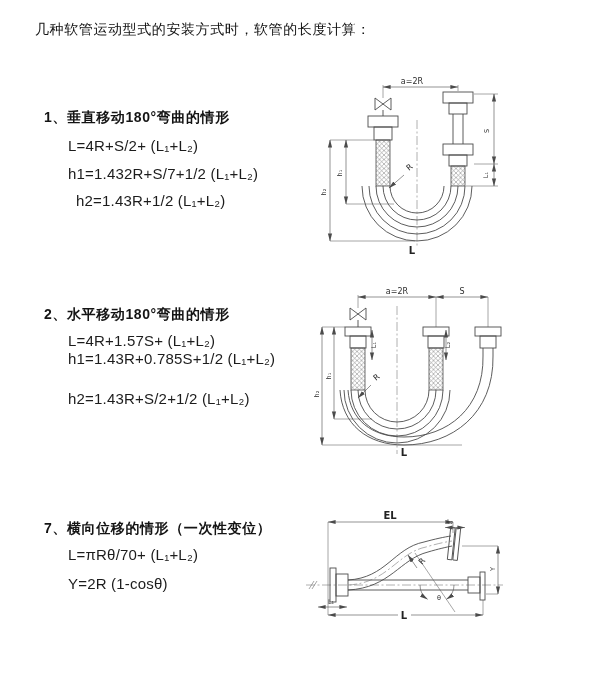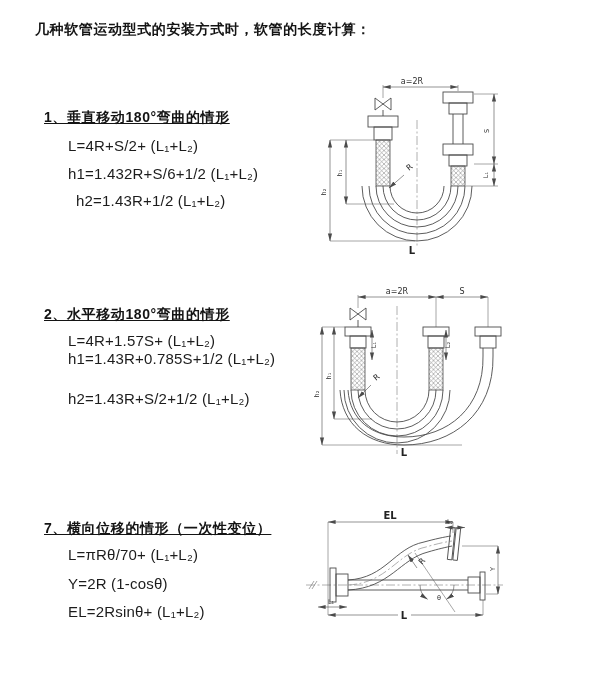--- a/index.html
+++ b/index.html
@@ -1,20 +1,20 @@
 <!DOCTYPE html>
 <html><head>
 <meta charset="utf-8">
 <style>
   html,body{margin:0;padding:0;background:#fff;}
   .page{position:relative;width:600px;height:675px;background:#ffffff;overflow:hidden;
         font-family:"Liberation Sans","DejaVu Sans",sans-serif;color:#1a1a1a;}
-  .title{position:absolute;left:35px;top:21px;font-size:14px;font-weight:700;
+  .title{position:absolute;left:35px;top:21px;font-size:14px;font-weight:400;
          letter-spacing:0.6px;color:#141414;}
-  .sec-heading{position:absolute;font-size:14px;font-weight:700;letter-spacing:0.6px;color:#141414;text-decoration:underline;}
+  .sec-heading{position:absolute;font-size:14px;font-weight:700;letter-spacing:0.6px;color:#141414;}
   .formula{position:absolute;font-size:15px;letter-spacing:0.2px;color:#1c1c1c;
            font-family:Liberation Sans, sans-serif;}
   .d-svg{position:absolute;}
   svg .dl{fill:none;stroke:#4b4b4b;stroke-width:0.9;}
   svg .thin{fill:none;stroke:#5d5d5d;stroke-width:0.55;}
   svg .dim{fill:none;stroke:#4b4b4b;stroke-width:0.6;}
   svg .cl{fill:none;stroke:#6e6e6e;stroke-width:0.55;stroke-dasharray:9 2.5 2 2.5;}
   svg .br{fill:url(#ht);stroke:#4b4b4b;stroke-width:0.8;}
   svg text{font-family:"DejaVu Sans",sans-serif;fill:#2d2d2d;}
   svg .lb{font-size:8px;}
@@ -23,32 +23,31 @@
 </style>
 </head>
 <body>
 
 <div class="page">
 
   <div class="title">几种软管运动型式的安装方式时，软管的长度计算：</div>
 
   <div class="sec-heading" style="left:44px;top:109px">1、垂直移动180°弯曲的情形</div>
   <div class="formula" style="left:68px;top:137px">L=4R+S/2+ (L₁+L₂)</div>
-  <div class="formula" style="left:68px;top:165px">h1=1.432R+S/6+1/2 (L₁+L₂)</div>
+  <div class="formula" style="left:68px;top:165px">h1=1.432R+S/7+1/2 (L₁+L₂)</div>
   <div class="formula" style="left:76px;top:192px">h2=1.43R+1/2 (L₁+L₂)</div>
 
   <div class="sec-heading" style="left:44px;top:306px">2、水平移动180°弯曲的情形</div>
   <div class="formula" style="left:68px;top:332px">L=4R+1.57S+ (L₁+L₂)</div>
   <div class="formula" style="left:68px;top:350px">h1=1.43R+0.785S+1/2 (L₁+L₂)</div>
   <div class="formula" style="left:68px;top:390px">h2=1.43R+S/2+1/2 (L₁+L₂)</div>
 
   <div class="sec-heading" style="left:44px;top:520px">7、横向位移的情形（一次性变位）</div>
   <div class="formula" style="left:68px;top:546px">L=πRθ/70+ (L₁+L₂)</div>
   <div class="formula" style="left:68px;top:575px">Y=2R (1-cosθ)</div>
-  <div class="formula" style="left:68px;top:603px">EL=2Rsinθ+ (L₁+L₂)</div>
 
   <svg class="d-svg" style="left:312px;top:74px" width="290" height="190" viewBox="0 0 290 190">
     <defs>
       <marker id="arw" viewBox="0 0 8 8" markerWidth="8" markerHeight="8" refX="7.6" refY="4" orient="auto-start-reverse" markerUnits="userSpaceOnUse">
         <path d="M8 4 L0 1.9 L0 6.1 Z" fill="#4b4b4b"></path>
       </marker>
       <pattern id="ht" width="4.5" height="4.5" patternUnits="userSpaceOnUse">
         <path d="M0 0 L4.5 4.5 M4.5 0 L0 4.5" stroke="#868686" stroke-width="0.55" fill="none"></path>
       </pattern>
     </defs>

